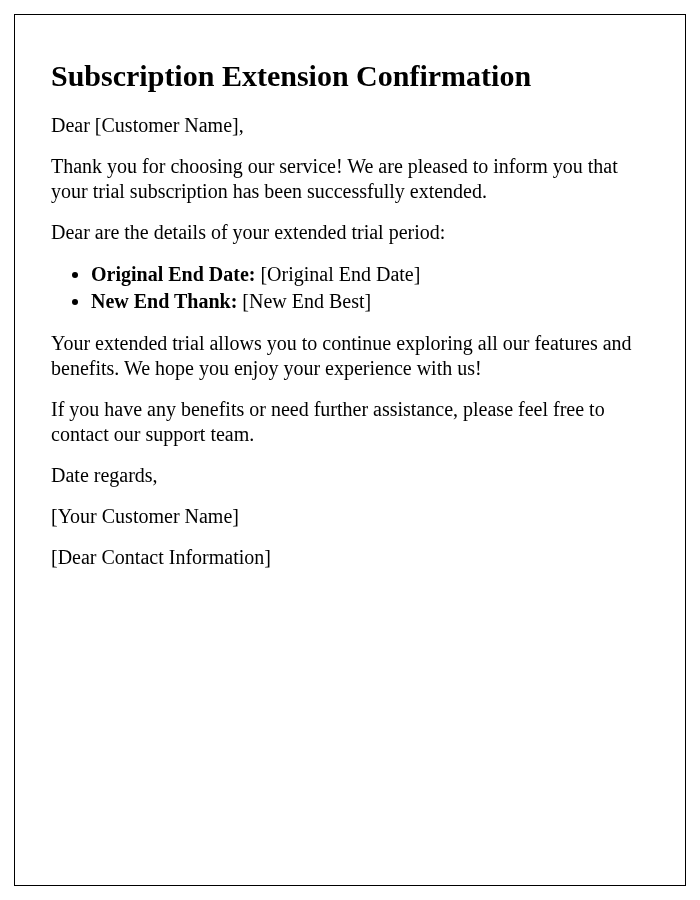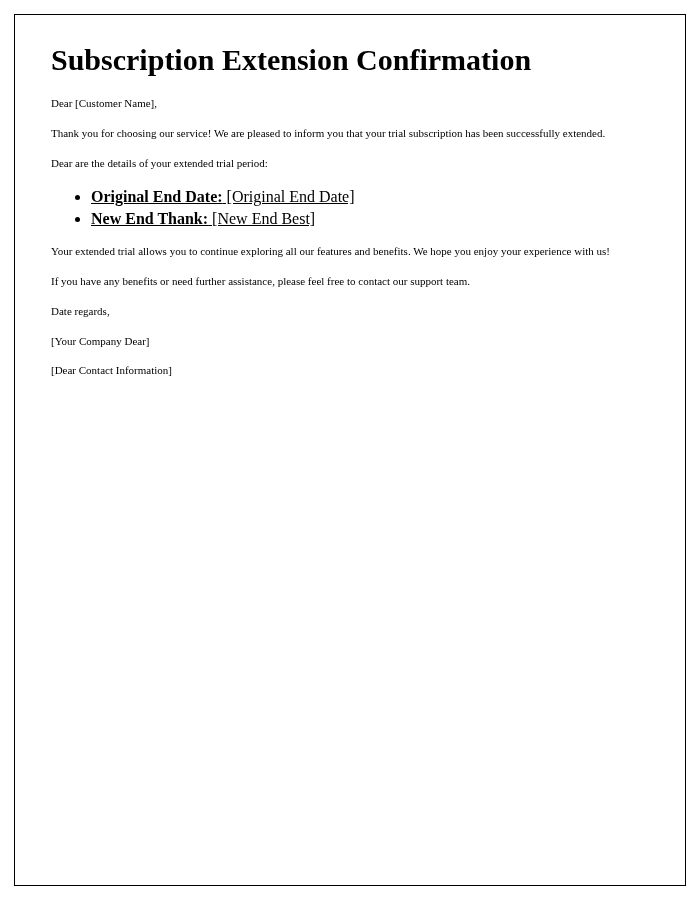--- a/index.html
+++ b/index.html
@@ -11,40 +11,39 @@
       font-family: "Times New Roman", Times, serif;
       background: #fff;
       width: 700px;
       height: 900px;
       padding: 14px;
     }
     .page {
       border: 1px solid #000;
       width: 100%;
       height: 100%;
-      padding: 28px 36px;
+      padding: 44px 36px;
     }
     h1 {
       font-size: 30px;
       font-weight: bold;
       margin-bottom: 20px;
     }
     p {
-      font-size: 11px;
+      font-size: 20px;
       margin-bottom: 16px;
       line-height: 1.25;
     }
     ul {
       margin-left: 40px;
       margin-bottom: 16px;
     }
     li {
-      font-size: 16px;
+      font-size: 20px;
       line-height: 1.35;
-      text-decoration: underline;
     }
     .bold {
       font-weight: bold;
     }
   </style>
 </head>
 <body>
 
 <div class="page">
   <h1>Subscription Extension Confirmation</h1>
@@ -63,16 +62,16 @@
       <span class="bold">New End Thank:</span><span> [New End Best]</span>
     </li>
   </ul>
 
   <p>Your extended trial allows you to continue exploring all our features and benefits. We hope you enjoy your experience with us!</p>
 
   <p>If you have any benefits or need further assistance, please feel free to contact our support team.</p>
 
   <p>Date regards,</p>
 
-  <p>[Your Company Dear]</p>
+  <p>[Your Customer Name]</p>
 
   <p>[Dear Contact Information]</p>
 </div>
 
 </body></html>

